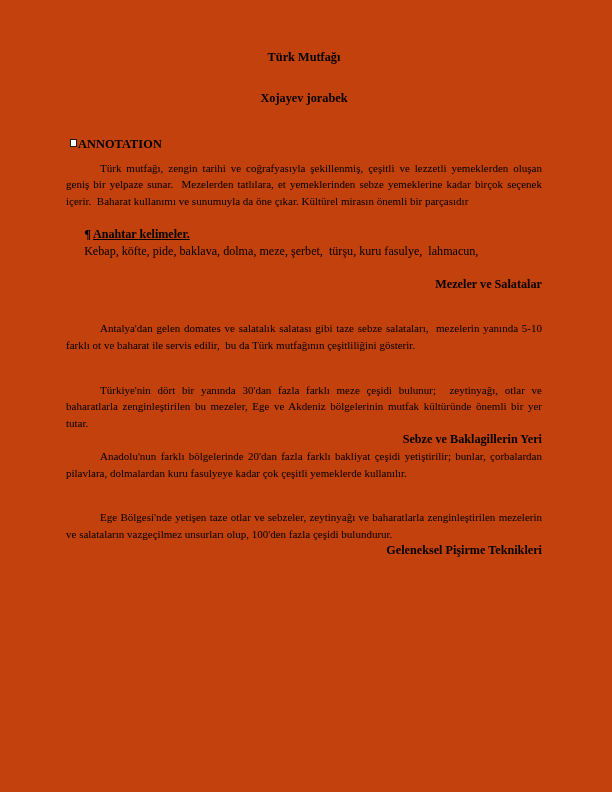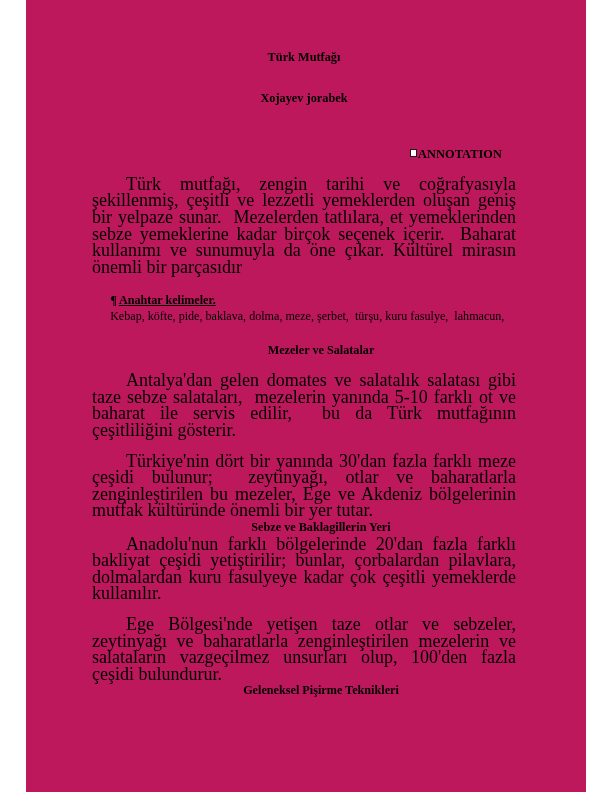--- a/index.html
+++ b/index.html
@@ -7,69 +7,69 @@
     margin: 0;
     padding: 0;
     background: #ffffff;
   }
   body {
     font-family: "Liberation Serif", "DejaVu Serif", serif;
     color: #000000;
   }
   .page {
     position: relative;
-    width: 560px;
+    width: 612px;
     height: 792px;
     margin: 0 auto;
-    background: #be185d;
+    background: #c2410c;
     box-sizing: border-box;
     padding: 44px 70px 0 66px;
     overflow: hidden;
   }
   .doc-title,
   .doc-author {
     text-align: center;
     font-weight: bold;
     font-size: 12.3px;
     line-height: 1.25;
     margin: 0;
   }
   .doc-title { margin-top: 6px; }
   .doc-author { margin-top: 26px; }
 
   .annotation-heading {
-    text-align: right;
+    text-align: left;
     font-weight: bold;
     font-size: 12.3px;
-    margin: 14px;
+    margin: 4px;
     padding-top: 26px;
     letter-spacing: 0.1px;
   }
   .missing-glyph {
     display: inline-block;
     width: 6.5px;
     height: 8px;
     border: 1px solid #1a1a1a;
     vertical-align: 0.5px;
     margin-right: 1.5px;
     box-sizing: border-box;
     background: #ffffff;
   }
 
   p.body-par {
     margin: 0;
-    font-size: 18px;
+    font-size: 11px;
     line-height: 16.6px;
     text-align: justify;
     text-justify: inter-word;
     text-indent: 34px;
     hyphens: none;
   }
   p.tight { margin-top: 0; }
-  p.gap { margin-top: 14px; }
+  p.gap { margin-top: 28px; }
 
   .keywords-line {
     margin: 0;
     font-size: 12.1px;
     line-height: 16.6px;
     text-align: justify;
     text-indent: 34px;
   }
   .pilcrow {
     font-weight: bold;
@@ -77,21 +77,21 @@
     padding-right: 2px;
   }
   .kw-label { font-weight: bold; text-decoration: underline; }
 
   h2.section-heading {
     font-size: 12.2px;
     font-weight: bold;
     line-height: 16.6px;
     margin: 0;
     padding-left: 34px;
-    text-align: center;
+    text-align: right;
   }
   .sec-gap-large { margin-top: 48px; }
   .sec-gap-med { margin-top: 44px; }
   .sec-gap-small { margin-top: 24px; }
 
   .annot-block { margin-top: 8px; }
   .nbsp-wide { white-space: pre-wrap; }
 </style>
 </head>
 <body>

